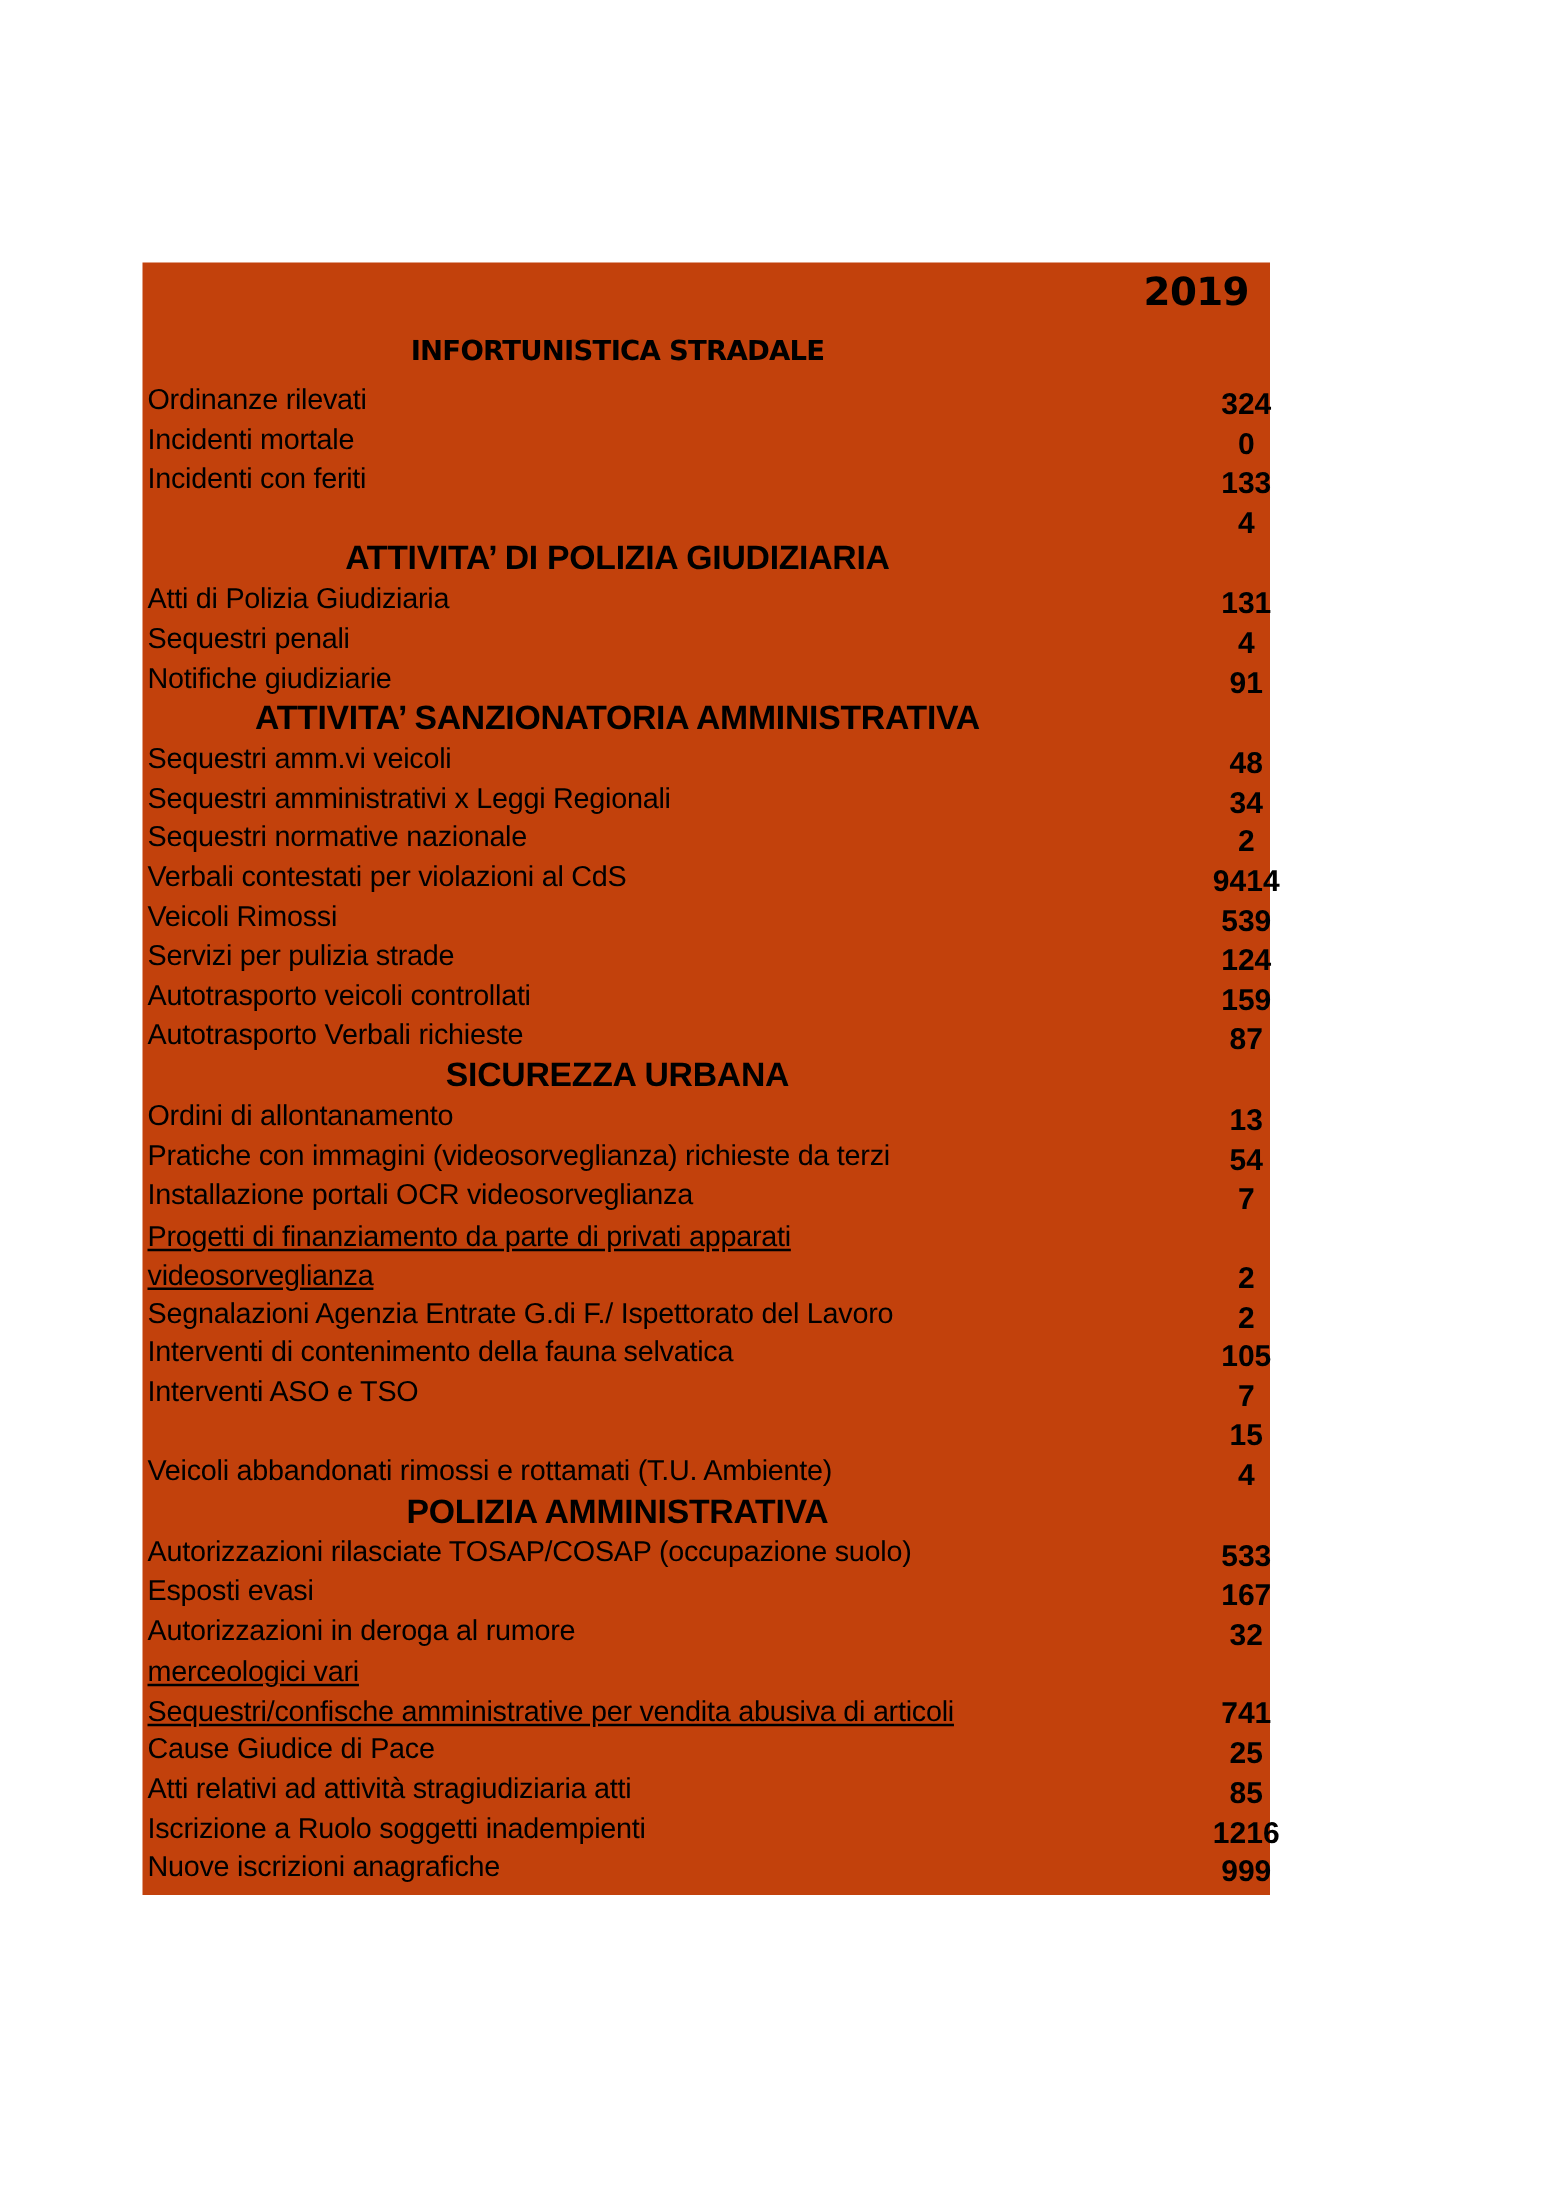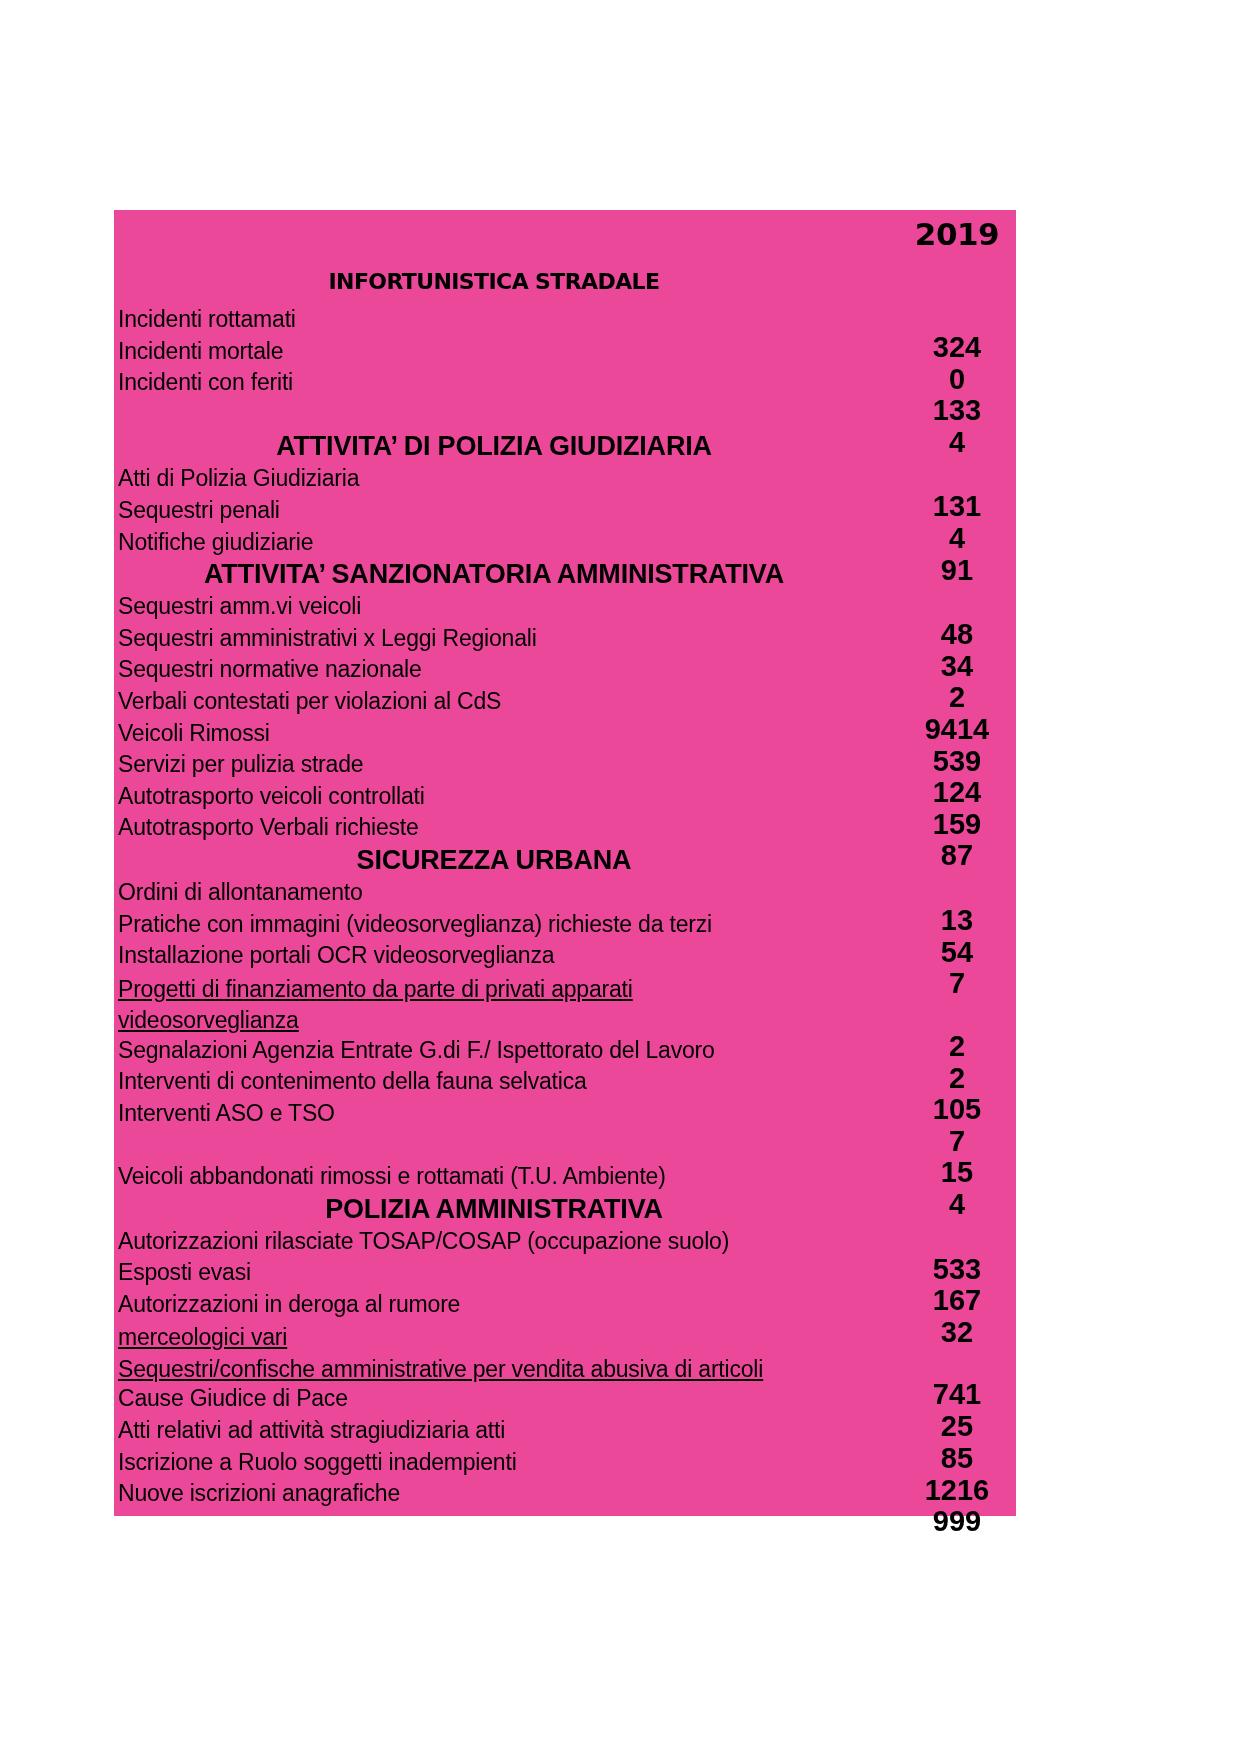--- a/index.html
+++ b/index.html
@@ -1,19 +1,19 @@
 <!DOCTYPE html>
 <html><head>
 <meta charset="utf-8">
 <style>
   html, body { margin: 0; padding: 0; background: #ffffff; }
   body { width: 1241px; height: 1754px; position: relative; font-family: "Liberation Sans", sans-serif; color: #000; }
   .sheet {
     position: absolute; left: 114px; top: 210px; width: 902px; height: 1306px;
-    background: #ec4899;
+    background: #c2410c;
   }
   .year {
     position: absolute; left: 0; top: 0; width: 100%; height: 56px;
   }
   .year span {
     position: absolute; left: 788px; width: 110px; top: 6px; text-align: center;
     font-family: "DejaVu Sans", sans-serif; font-weight: bold; font-size: 31px; letter-spacing: -0.5px;
   }
   .rows { position: absolute; left: 0; top: 50px; width: 100%; }
   .section-title {
@@ -22,38 +22,38 @@
   }
   .section-title.first {
     font-family: "DejaVu Sans", sans-serif; font-size: 22px; height: 44px; line-height: 44px; letter-spacing: -0.6px;
   }
   .section-title.big { font-size: 27px; height: 33px; line-height: 33px; }
   .row {
     position: relative; height: 31.6px; font-size: 23px; white-space: nowrap;
   }
   .row .label { position: absolute; left: 4px; top: 2px; letter-spacing: -0.2px; }
   .row .value {
-    position: absolute; left: 788px; width: 110px; top: 6px; text-align: center;
-    font-weight: bold; font-size: 29px; margin-top: 21px;
+    position: absolute; left: 828px; width: 110px; top: 6px; text-align: center;
+    font-weight: bold; font-size: 24px;
   }
   .row.two-line { height: 63px; }
   .row.two-line .label { line-height: 31.6px; top: 2px; text-decoration: underline; }
   .row.two-line .value { top: 37px; }
 </style>
 </head>
 <body>
 
 <div class="sheet">
   <div class="year">
     <span>2019</span>
   </div>
   <div class="rows" id="rows">
       <div class="section-title first">INFORTUNISTICA STRADALE</div>
       <div class="row">
-        <div class="label">Incidenti rottamati</div>
+        <div class="label">Ordinanze rilevati</div>
         <div class="value">324</div>
       </div>
       <div class="row">
         <div class="label">Incidenti mortale</div>
         <div class="value">0</div>
       </div>
       <div class="row">
         <div class="label">Incidenti con feriti</div>
         <div class="value">133</div>
       </div>

